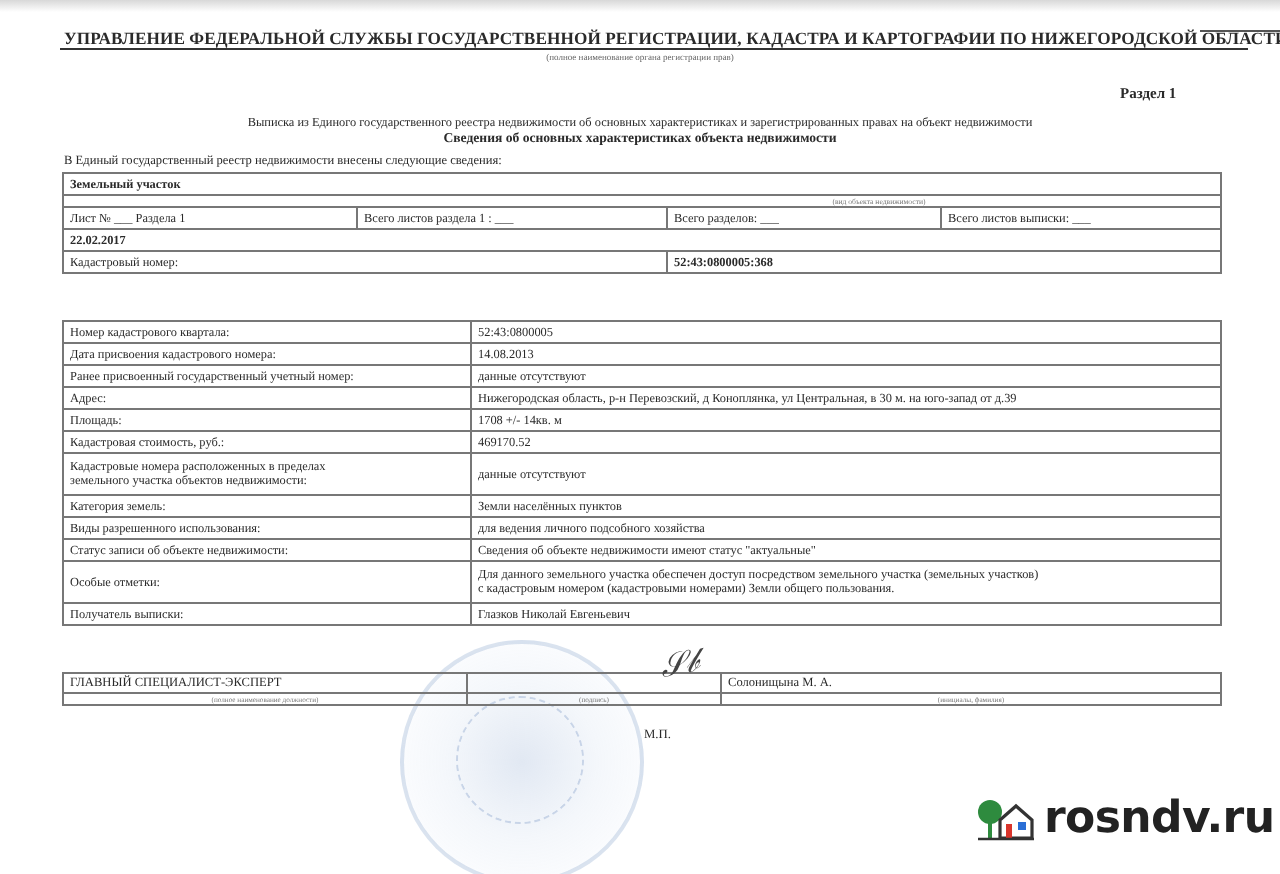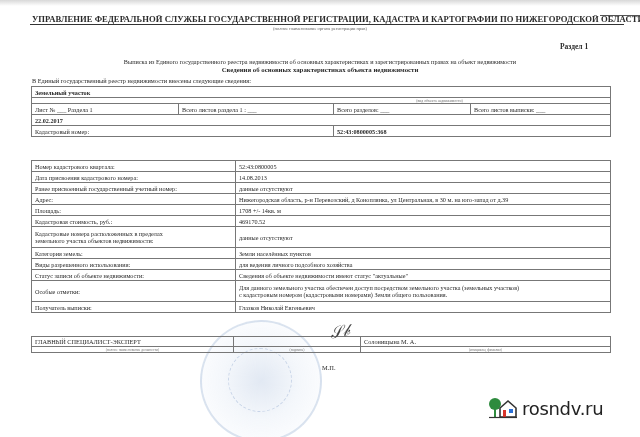--- a/index.html
+++ b/index.html
@@ -22,21 +22,21 @@
   .bold{font-weight:bold;}
   .tiny{font-size:3.8px;color:#777;text-align:right;height:5px;border-top:none;}
   .sig{position:absolute;left:31px;top:336px;width:580px;font-size:6.3px;}
   .sig td{height:9px;}
   .sig td.cap{font-size:3.6px;color:#777;text-align:center;height:5px;}
   .mp{left:322px;top:364px;font-size:6.4px;}
   .stamp{left:200px;top:320px;width:118px;height:118px;border-radius:50%;border:2px solid rgba(150,175,210,0.35);background:radial-gradient(circle,rgba(170,190,220,0.35) 0%,rgba(200,215,235,0.2) 45%,rgba(220,230,245,0.15) 70%,transparent 72%);}
   .stamp-inner{left:228px;top:348px;width:62px;height:62px;border-radius:50%;border:1px dashed rgba(140,165,205,0.4);}
   .signature{left:330px;top:322px;font-size:16px;color:#444;font-family:"DejaVu Serif",serif;font-style:italic;transform:rotate(-10deg);}
   .logo{left:488px;top:397px;display:flex;align-items:center;gap:4px;}
-  .logo-text{font-family:"DejaVu Sans",sans-serif;font-size:18px;font-weight:normal;color:#222;letter-spacing:-0.3px;}
+  .logo-text{font-family:"DejaVu Sans",sans-serif;font-size:22px;font-weight:bold;color:#222;letter-spacing:-0.3px;}
 </style>
 </head>
 <body>
 
 <div class="topshade"></div>
 
 <div class="abs hdr">УПРАВЛЕНИЕ ФЕДЕРАЛЬНОЙ СЛУЖБЫ ГОСУДАРСТВЕННОЙ РЕГИСТРАЦИИ, КАДАСТРА И КАРТОГРАФИИ ПО НИЖЕГОРОДСКОЙ ОБЛАСТИ</div>
 <div class="abs hdr-line"></div>
 <div class="abs hdr-dash"></div>
 <div class="abs hdr-sub">(полное наименование органа регистрации прав)</div>

